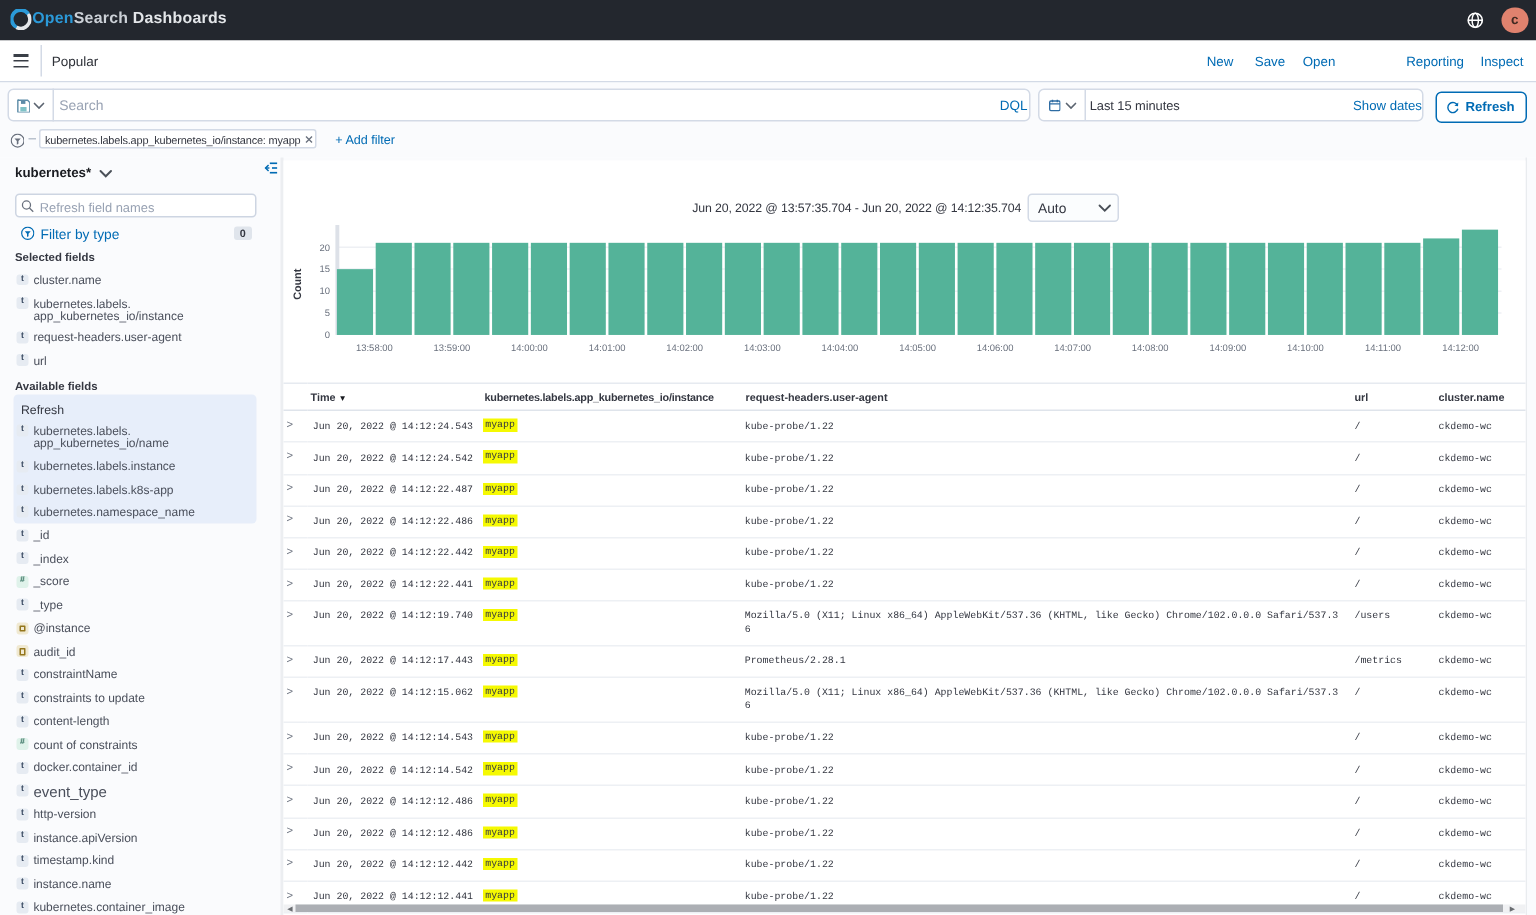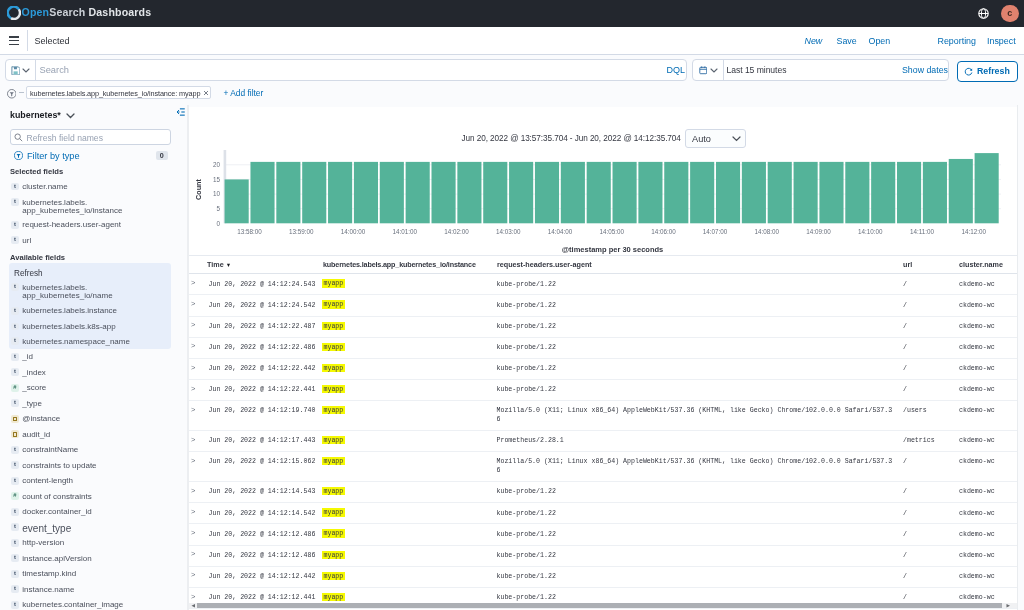--- a/index.html
+++ b/index.html
@@ -21,22 +21,22 @@
 <circle cx="5.5" cy="5.5" r="4.7" fill="none" stroke="#fff" stroke-width="1.1"></circle>
 <ellipse cx="5.5" cy="5.5" rx="2.1" ry="4.7" fill="none" stroke="#fff" stroke-width="1.0"></ellipse>
 <line x1="0.8" y1="5.5" x2="10.2" y2="5.5" stroke="#fff" stroke-width="1.0"></line>
 </svg>
 <div class="abs" style="left:1001px;top:4.6px;width:17.6px;height:17.6px;border-radius:50%;background:#e0826e;color:#402a22;font-size:9px;font-weight:bold;text-align:center;line-height:17.6px;">c</div>
 <div class="abs" style="left:0;top:26.5px;width:1024px;height:28px;background:#fff;border-bottom:1px solid #d3dae6;"></div>
 <div class="abs" style="left:8.5px;top:36px;width:10px;height:1.6px;background:#3a3f47;"></div>
 <div class="abs" style="left:8.5px;top:39.8px;width:10px;height:1.6px;background:#3a3f47;"></div>
 <div class="abs" style="left:8.5px;top:43.6px;width:10px;height:1.6px;background:#3a3f47;"></div>
 <div class="abs" style="left:26.5px;top:30px;width:1px;height:21px;background:#d3dae6;"></div>
-<div class="abs" style="left:34.5px;top:35.8px;font-size:9px;color:#2e3138;">Selected</div>
-<div class="abs" style="left:804.5px;top:36px;font-size:8.9px;color:#006bb4;font-style:italic;">New</div>
+<div class="abs" style="left:34.5px;top:35.8px;font-size:9px;color:#2e3138;">Popular</div>
+<div class="abs" style="left:804.5px;top:36px;font-size:8.9px;color:#006bb4;">New</div>
 <div class="abs" style="left:836.5px;top:36px;font-size:8.9px;color:#006bb4;">Save</div>
 <div class="abs" style="left:868.5px;top:36px;font-size:8.9px;color:#006bb4;">Open</div>
 <div class="abs" style="left:902.5px;top:36px;font-size:8.9px;color:#006bb4;margin-top:40px;">Share</div>
 <div class="abs" style="left:937.5px;top:36px;font-size:8.9px;color:#006bb4;">Reporting</div>
 <div class="abs" style="left:987px;top:36px;font-size:8.9px;color:#006bb4;">Inspect</div>
 <div class="abs" style="left:0;top:55px;width:1024px;height:50px;background:#fafbfd;"></div>
 <div class="abs" style="left:4.5px;top:59.2px;width:682.5px;height:21.5px;background:#fff;border:1px solid #d3dae6;border-radius:4px;"></div>
 <div class="abs" style="left:34.5px;top:59.2px;width:1px;height:21.5px;background:#d3dae6;"></div>
 <svg class="abs" style="left:10.5px;top:65.5px" width="9.5" height="9.5" viewBox="0 0 16 16">
 <path d="M2 1.5 h10.5 L15 4 v10.5 a0.5 0.5 0 0 1 -0.5 0.5 H2 a0.5 0.5 0 0 1 -0.5 -0.5 v-13 a0.5 0.5 0 0 1 0.5 -0.5 z" fill="none" stroke="#5d8ca8" stroke-width="1.6"></path>
@@ -220,21 +220,20 @@
       <text x="422.7" y="89" font-size="6.3" fill="#69707d" text-anchor="middle">14:05:00</text>
       <text x="474.4" y="89" font-size="6.3" fill="#69707d" text-anchor="middle">14:06:00</text>
       <text x="526.1" y="89" font-size="6.3" fill="#69707d" text-anchor="middle">14:07:00</text>
       <text x="577.8" y="89" font-size="6.3" fill="#69707d" text-anchor="middle">14:08:00</text>
       <text x="629.6" y="89" font-size="6.3" fill="#69707d" text-anchor="middle">14:09:00</text>
       <text x="681.3" y="89" font-size="6.3" fill="#69707d" text-anchor="middle">14:10:00</text>
       <text x="733.0" y="89" font-size="6.3" fill="#69707d" text-anchor="middle">14:11:00</text>
       <text x="784.7" y="89" font-size="6.3" fill="#69707d" text-anchor="middle">14:12:00</text>
     </svg>
 <div class="abs" style="left:183px;top:185px;width:30px;text-align:center;font-size:7.2px;font-weight:bold;color:#343741;transform:rotate(-90deg);transform-origin:center;">Count</div>
-<div class="abs" style="left:424px;top:244.5px;width:377px;text-align:center;font-size:7.5px;font-weight:bold;color:#343741;">@timestamp per 30 seconds</div>
 <table class="abs" style="left:189px;top:255px;width:827.5px;border-collapse:collapse;table-layout:fixed;">
       <colgroup>
         <col style="width:16px">
         <col style="width:116.5px">
         <col style="width:174.5px">
         <col style="width:406px">
         <col style="width:56px">
         <col style="width:58.5px">
       </colgroup>
       <tbody>

